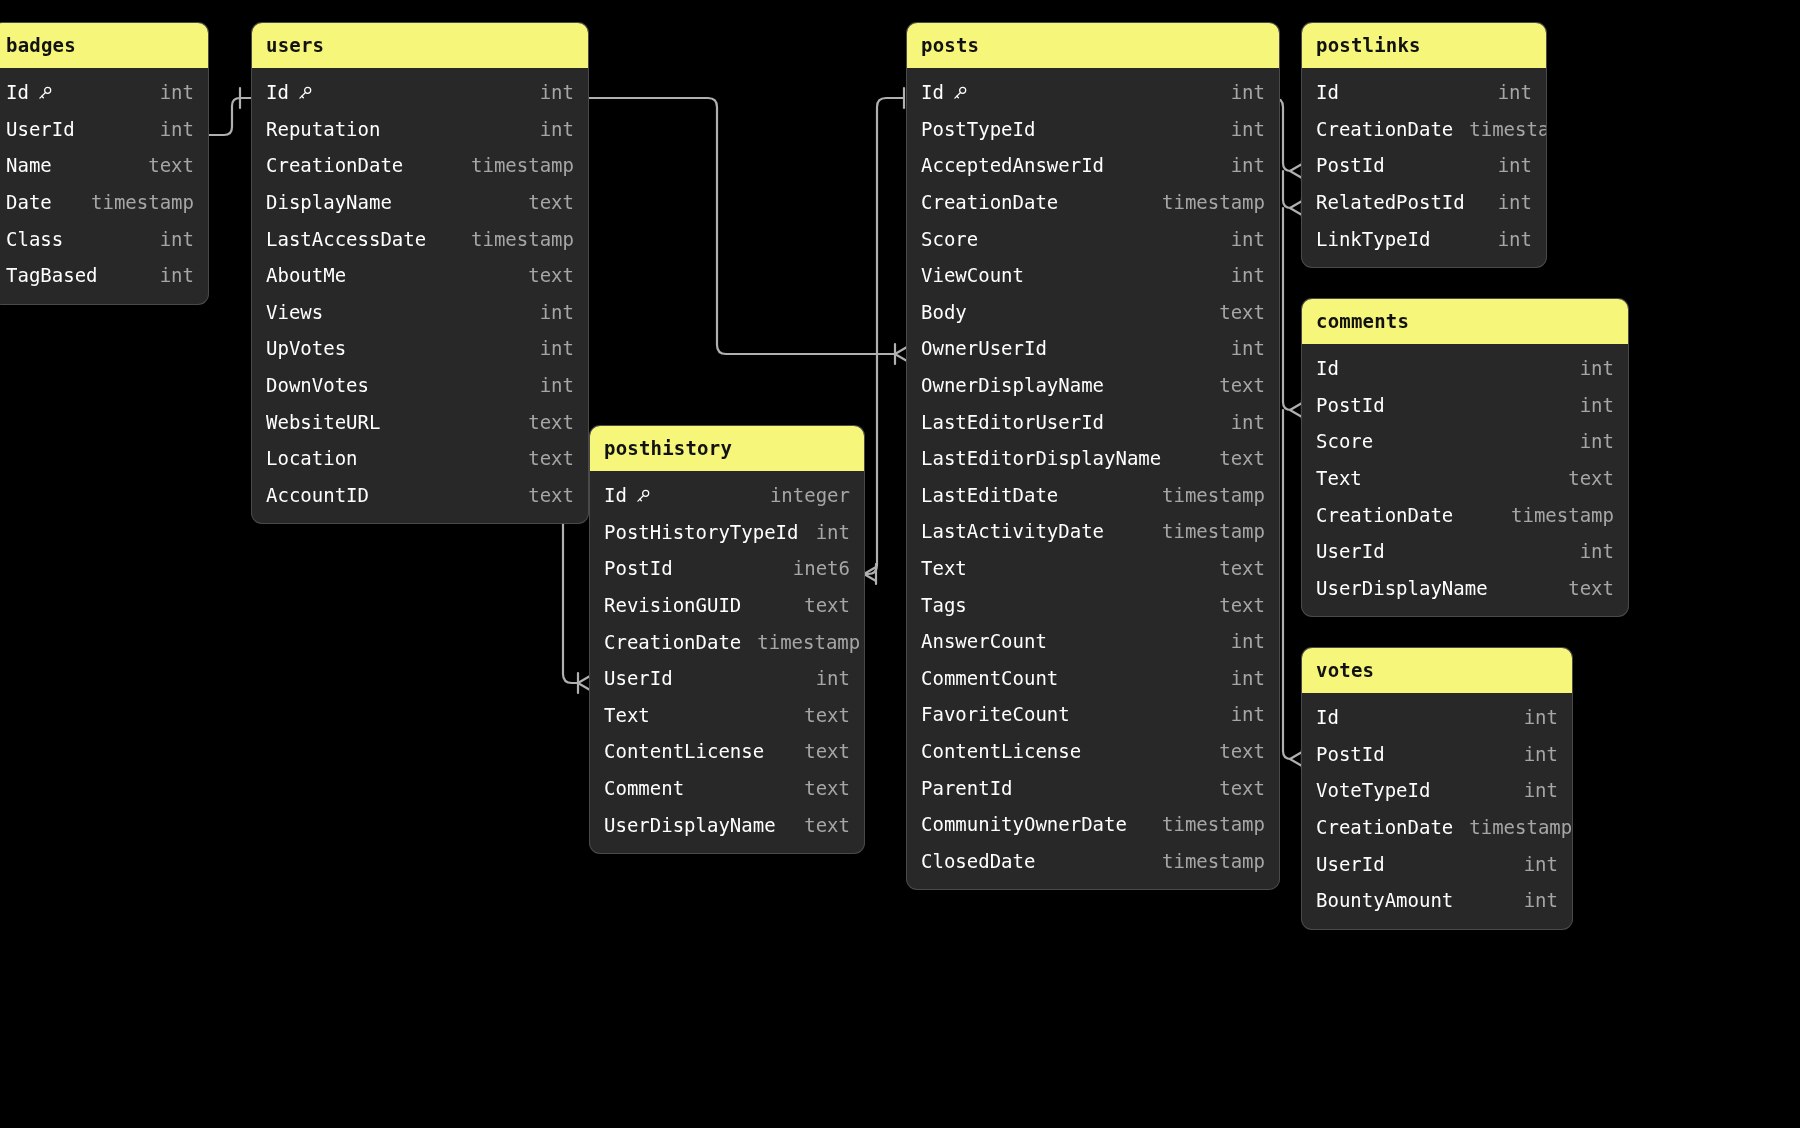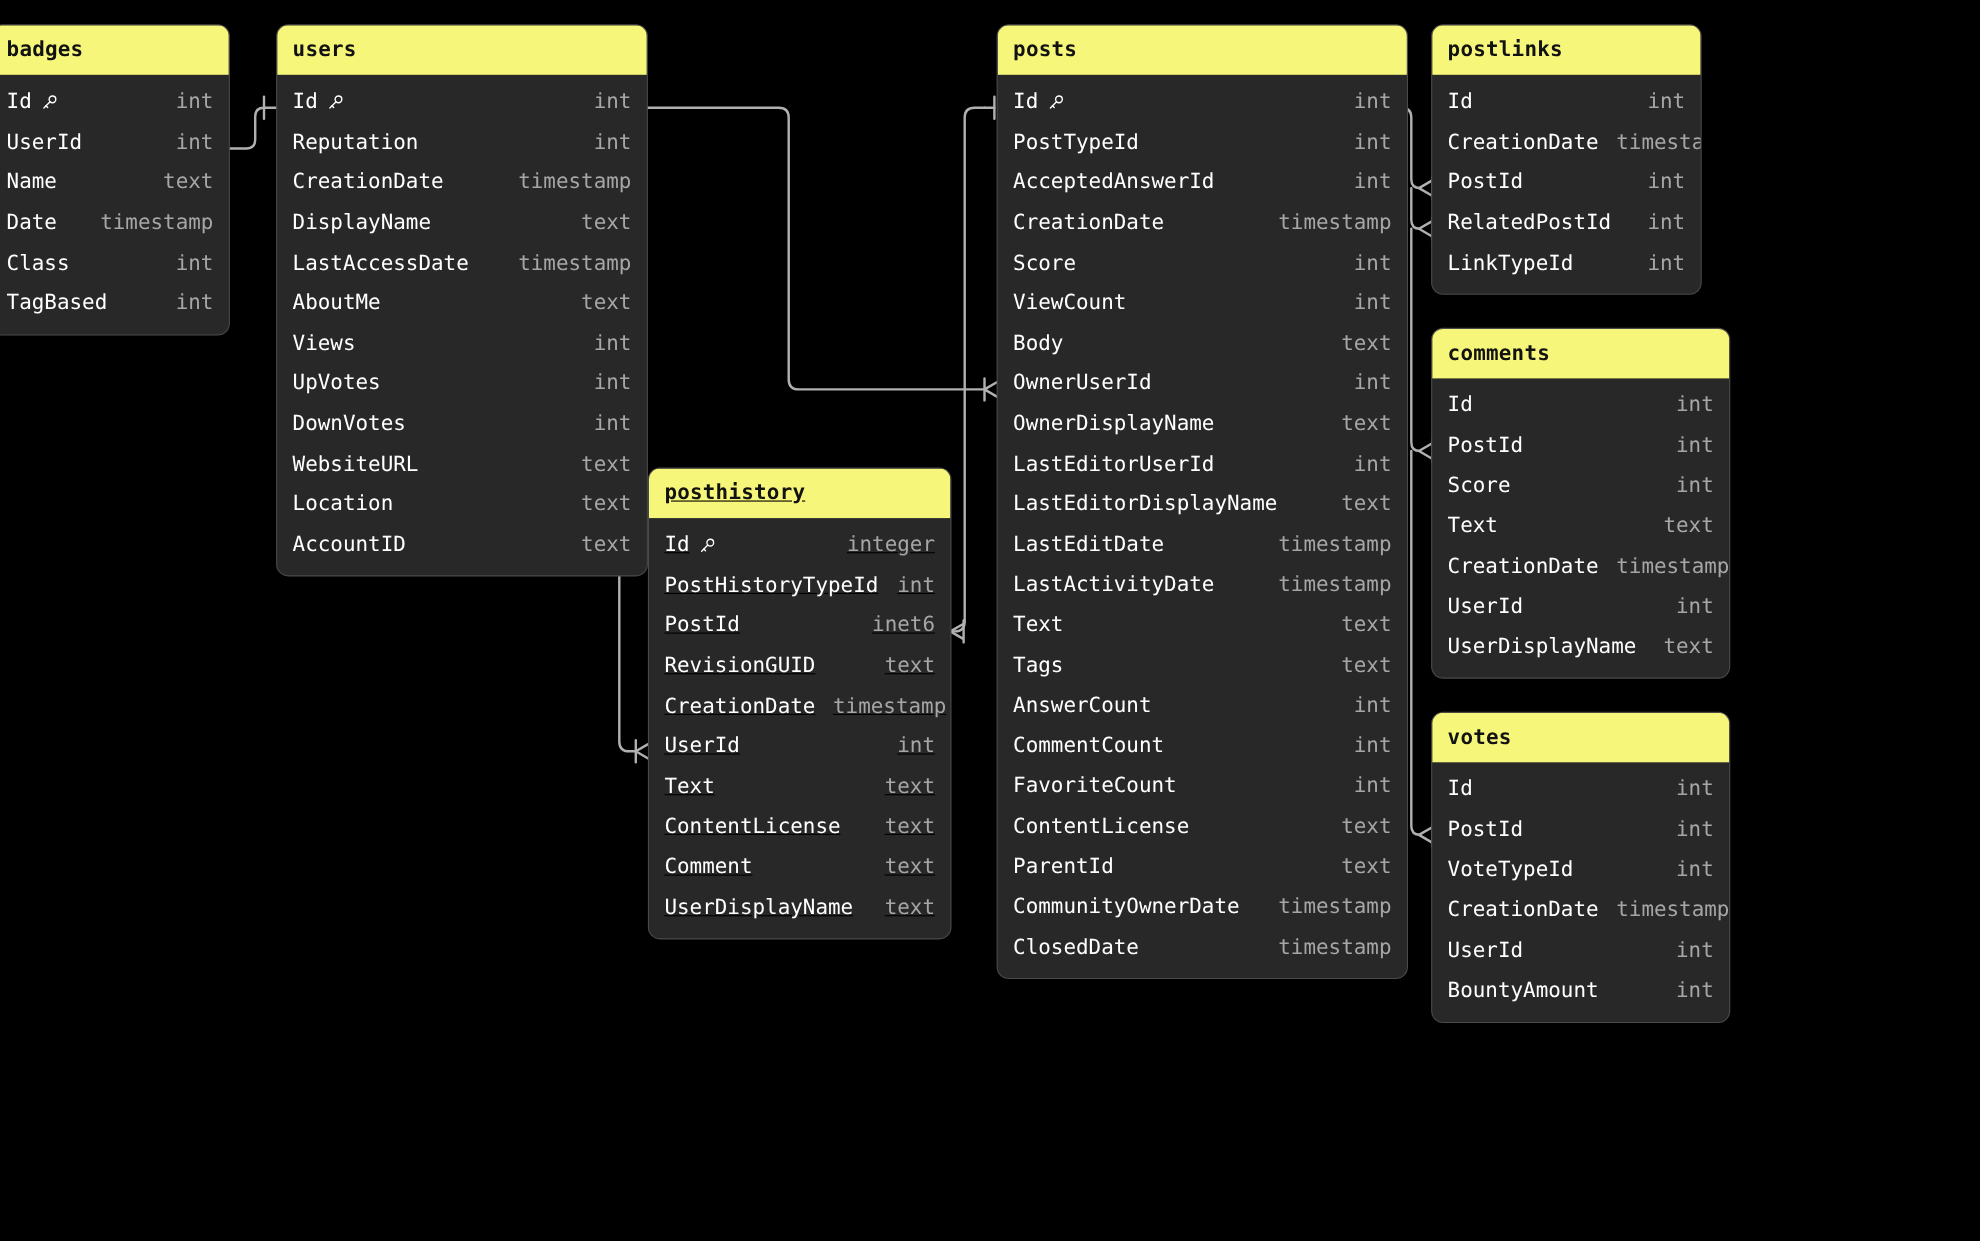--- a/index.html
+++ b/index.html
@@ -274,21 +274,21 @@
             <span class="field-type">text</span>
           </div>
           <div class="field-row">
             <span class="field-name">
               <span>AccountID</span>
             </span>
             <span class="field-type">text</span>
           </div>
         </div>
       </div>
-      <div class="table-card" style="left: 590px; top: 426px; width: 274px; text-decoration: underline;">
+      <div class="table-card" style="left: 590px; top: 426px; width: 274px;">
         <div class="table-header">posthistory</div>
         <div class="table-body">
           <div class="field-row">
             <span class="field-name">
               <span>Id</span>
               <span class="key-icon">
                 <svg viewBox="0 0 24 24" width="17" height="17">
                   <g fill="none" stroke="#ffffff" stroke-width="1.8" stroke-linecap="round" stroke-linejoin="round">
                     <circle cx="16.5" cy="7.5" r="4.3"></circle>
                     <path d="M13.4 10.6 L5.5 18.5"></path>
@@ -529,21 +529,21 @@
             <span class="field-type">int</span>
           </div>
           <div class="field-row">
             <span class="field-name">
               <span>LinkTypeId</span>
             </span>
             <span class="field-type">int</span>
           </div>
         </div>
       </div>
-      <div class="table-card" style="left: 1302px; top: 299px; width: 270px;">
+      <div class="table-card" style="left: 1302px; top: 299px; width: 326px;">
         <div class="table-header">comments</div>
         <div class="table-body">
           <div class="field-row">
             <span class="field-name">
               <span>Id</span>
             </span>
             <span class="field-type">int</span>
           </div>
           <div class="field-row">
             <span class="field-name">

